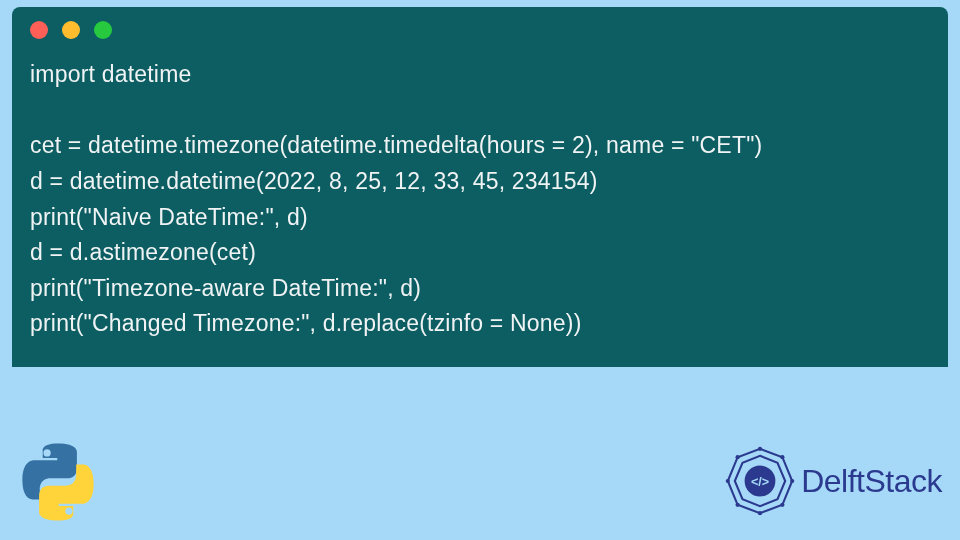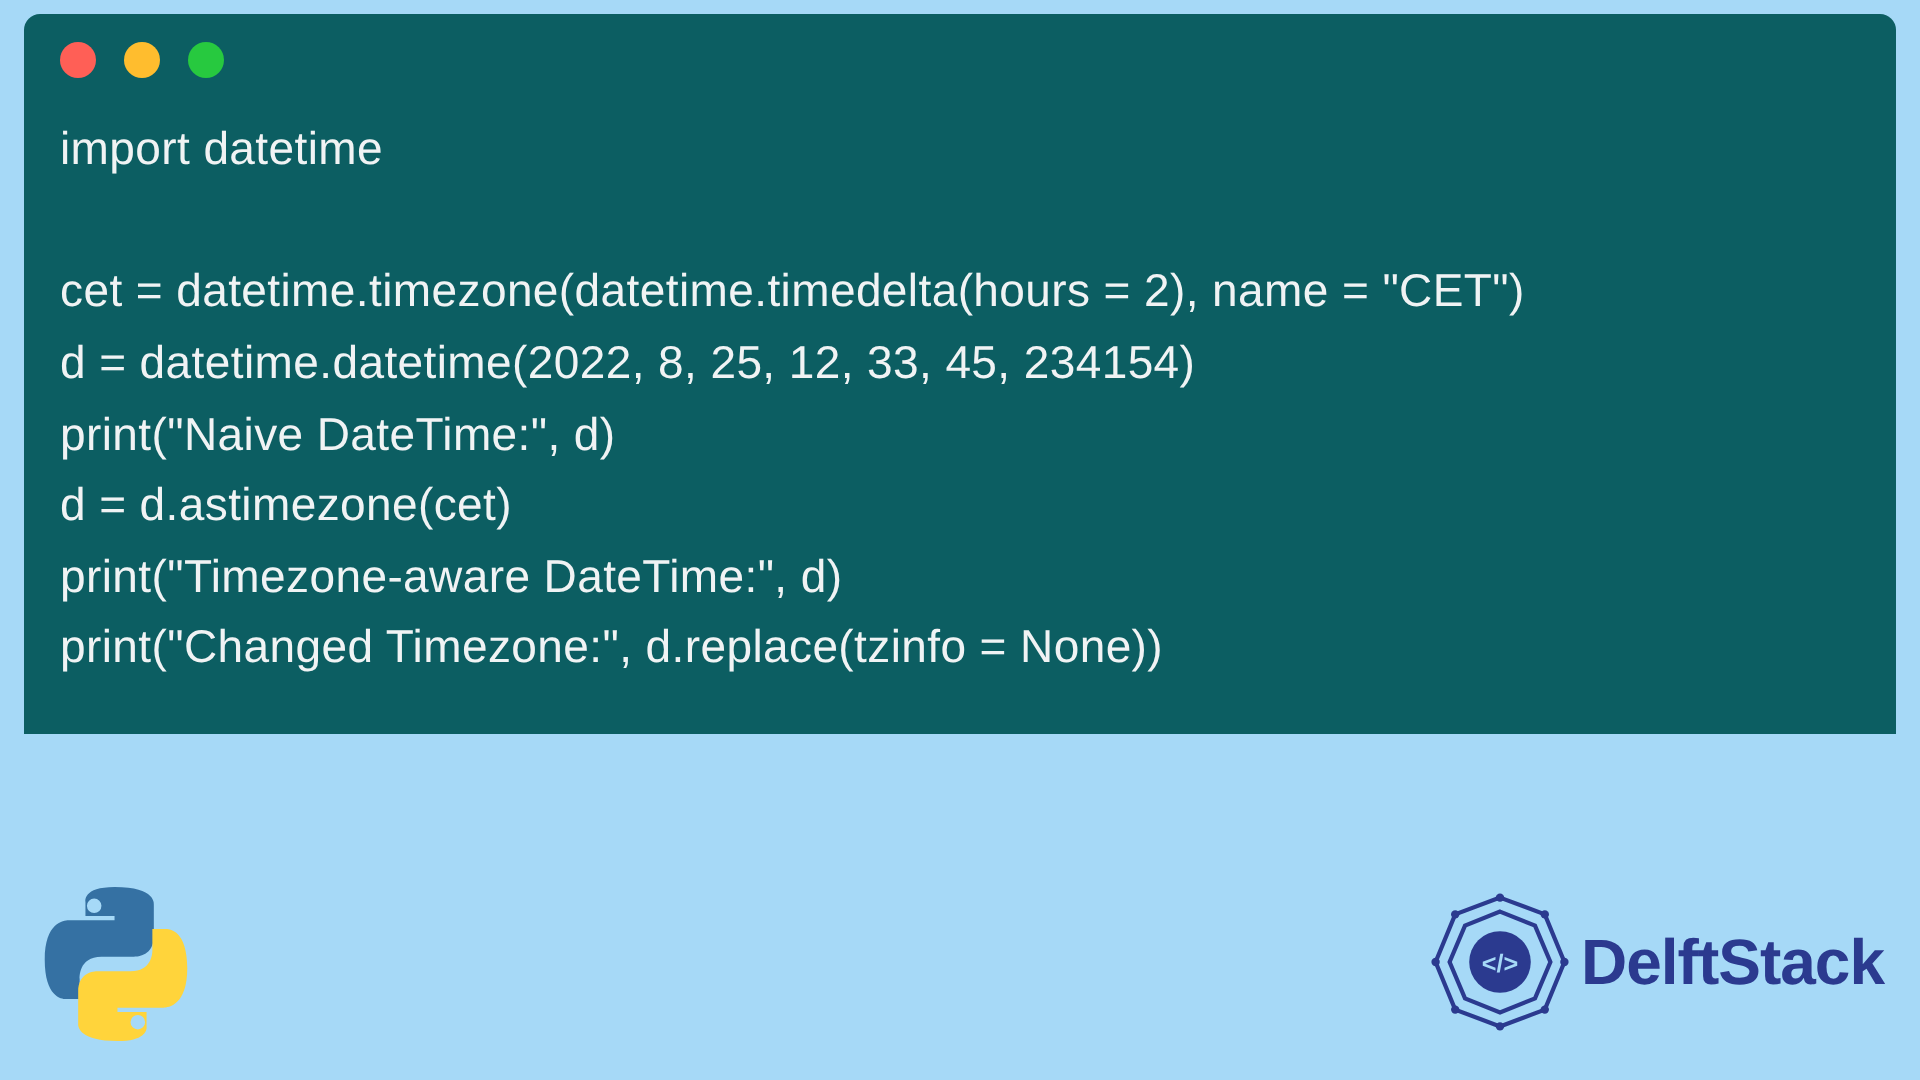--- a/index.html
+++ b/index.html
@@ -56,21 +56,21 @@
   .delft {
     position: absolute;
     right: 18px;
     bottom: 24px;
     display: flex;
     align-items: center;
     gap: 6px;
   }
   .delft-text {
     font-size: 32px;
-    font-weight: 700;
+    font-weight: 400;
     color: #2b3a8f;
     letter-spacing: -0.5px;
   }
   .delft-badge {
     width: 70px;
     height: 70px;
   }
 </style>
 </head>
 <body>

